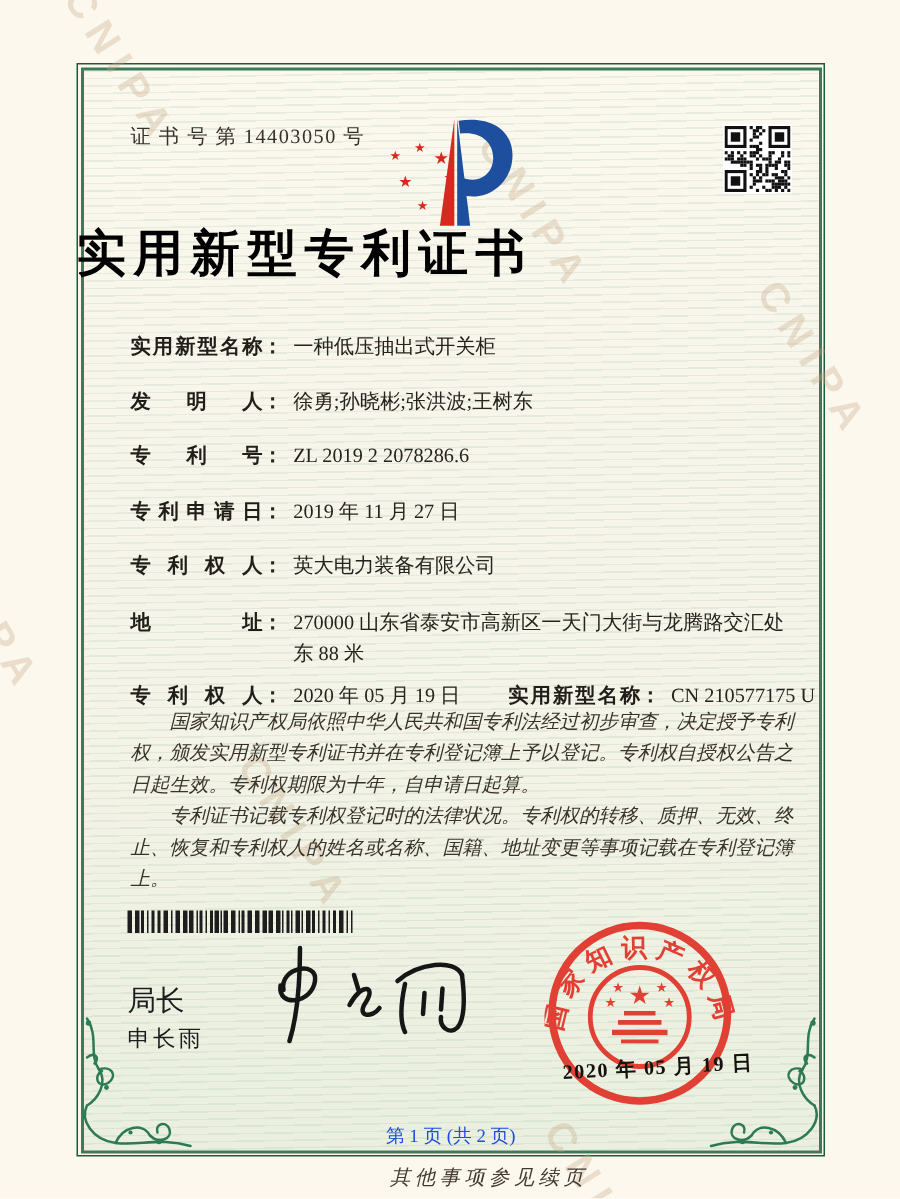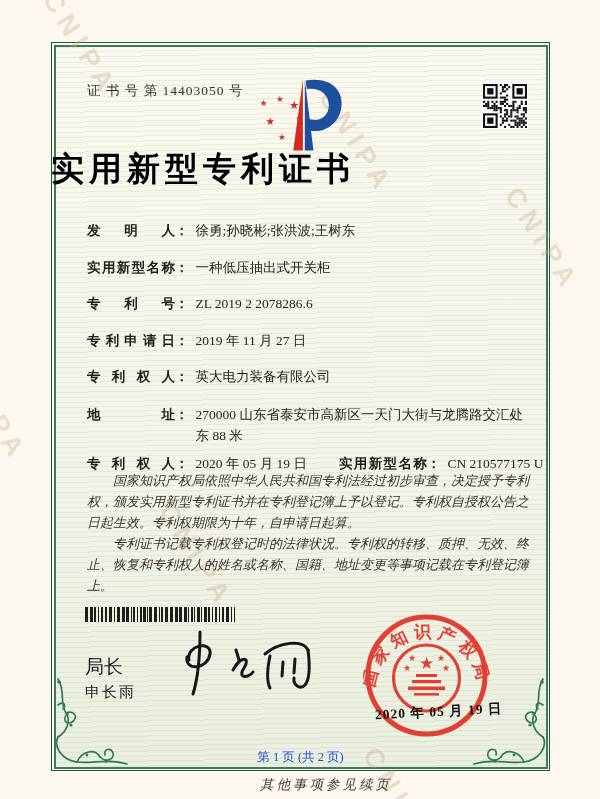--- a/index.html
+++ b/index.html
@@ -251,24 +251,24 @@
           <rect x="0" y="14" width="7" height="7" fill="#111"></rect>
           <rect x="1" y="15" width="5" height="5" fill="#fff"></rect>
           <rect x="2" y="16" width="3" height="3" fill="#111"></rect>
         </g>
     </svg>
 
     <div class="title">实用新型专利证书</div>
 
     <div class="fields">
       <div class="row">
+        <span class="flabel">实用新型名称</span><span class="fcolon">：</span><span class="fvalue">一种低压抽出式开关柜</span>
+      </div>
+      <div class="row">
         <span class="flabel">发明人</span><span class="fcolon">：</span><span class="fvalue">徐勇;孙晓彬;张洪波;王树东</span>
-      </div>
-      <div class="row">
-        <span class="flabel">实用新型名称</span><span class="fcolon">：</span><span class="fvalue">一种低压抽出式开关柜</span>
       </div>
       <div class="row">
         <span class="flabel">专利号</span><span class="fcolon">：</span><span class="fvalue">ZL 2019 2 2078286.6</span>
       </div>
       <div class="row">
         <span class="flabel">专利申请日</span><span class="fcolon">：</span><span class="fvalue">2019 年 11 月 27 日</span>
       </div>
       <div class="row">
         <span class="flabel">专利权人</span><span class="fcolon">：</span><span class="fvalue">英大电力装备有限公司</span>
       </div>

